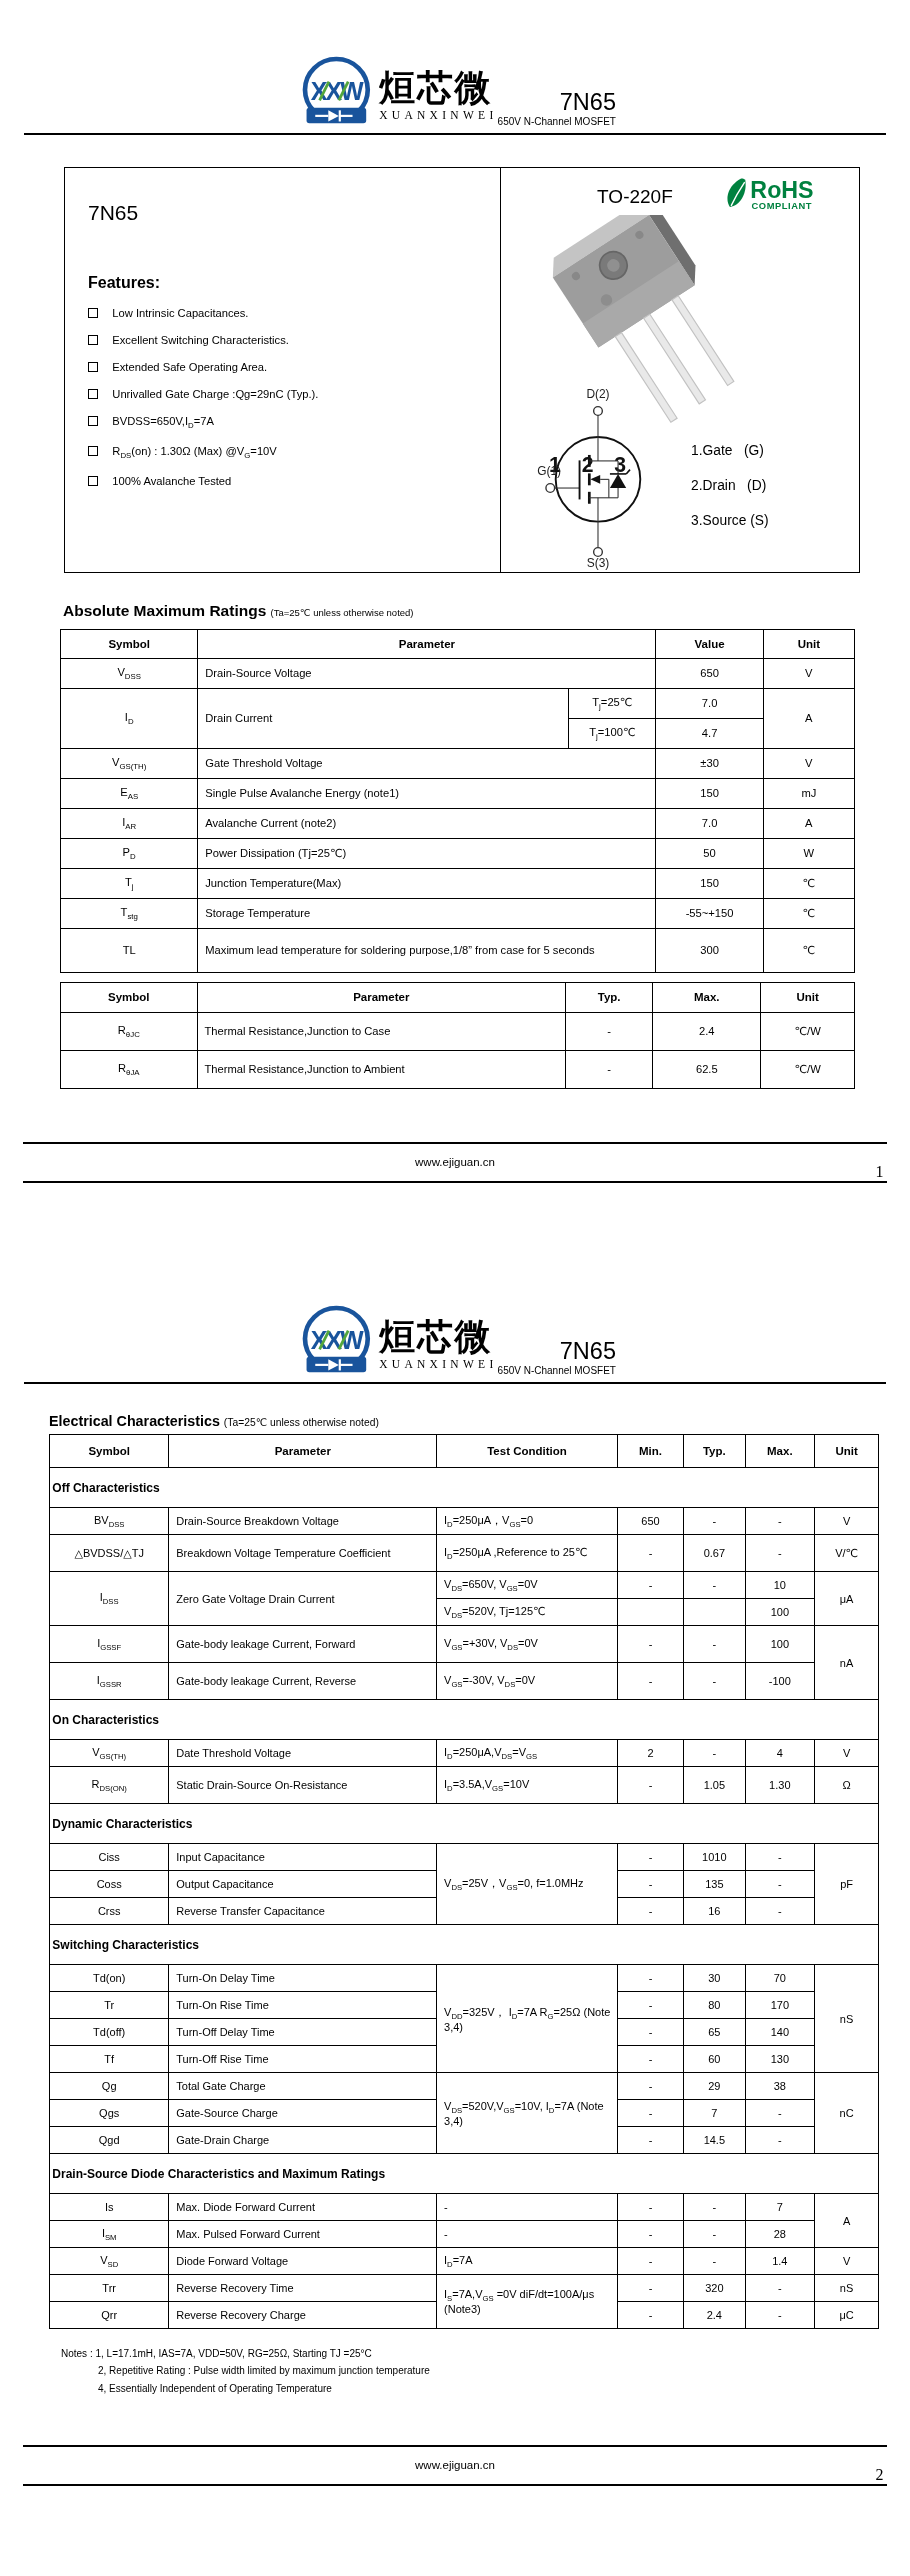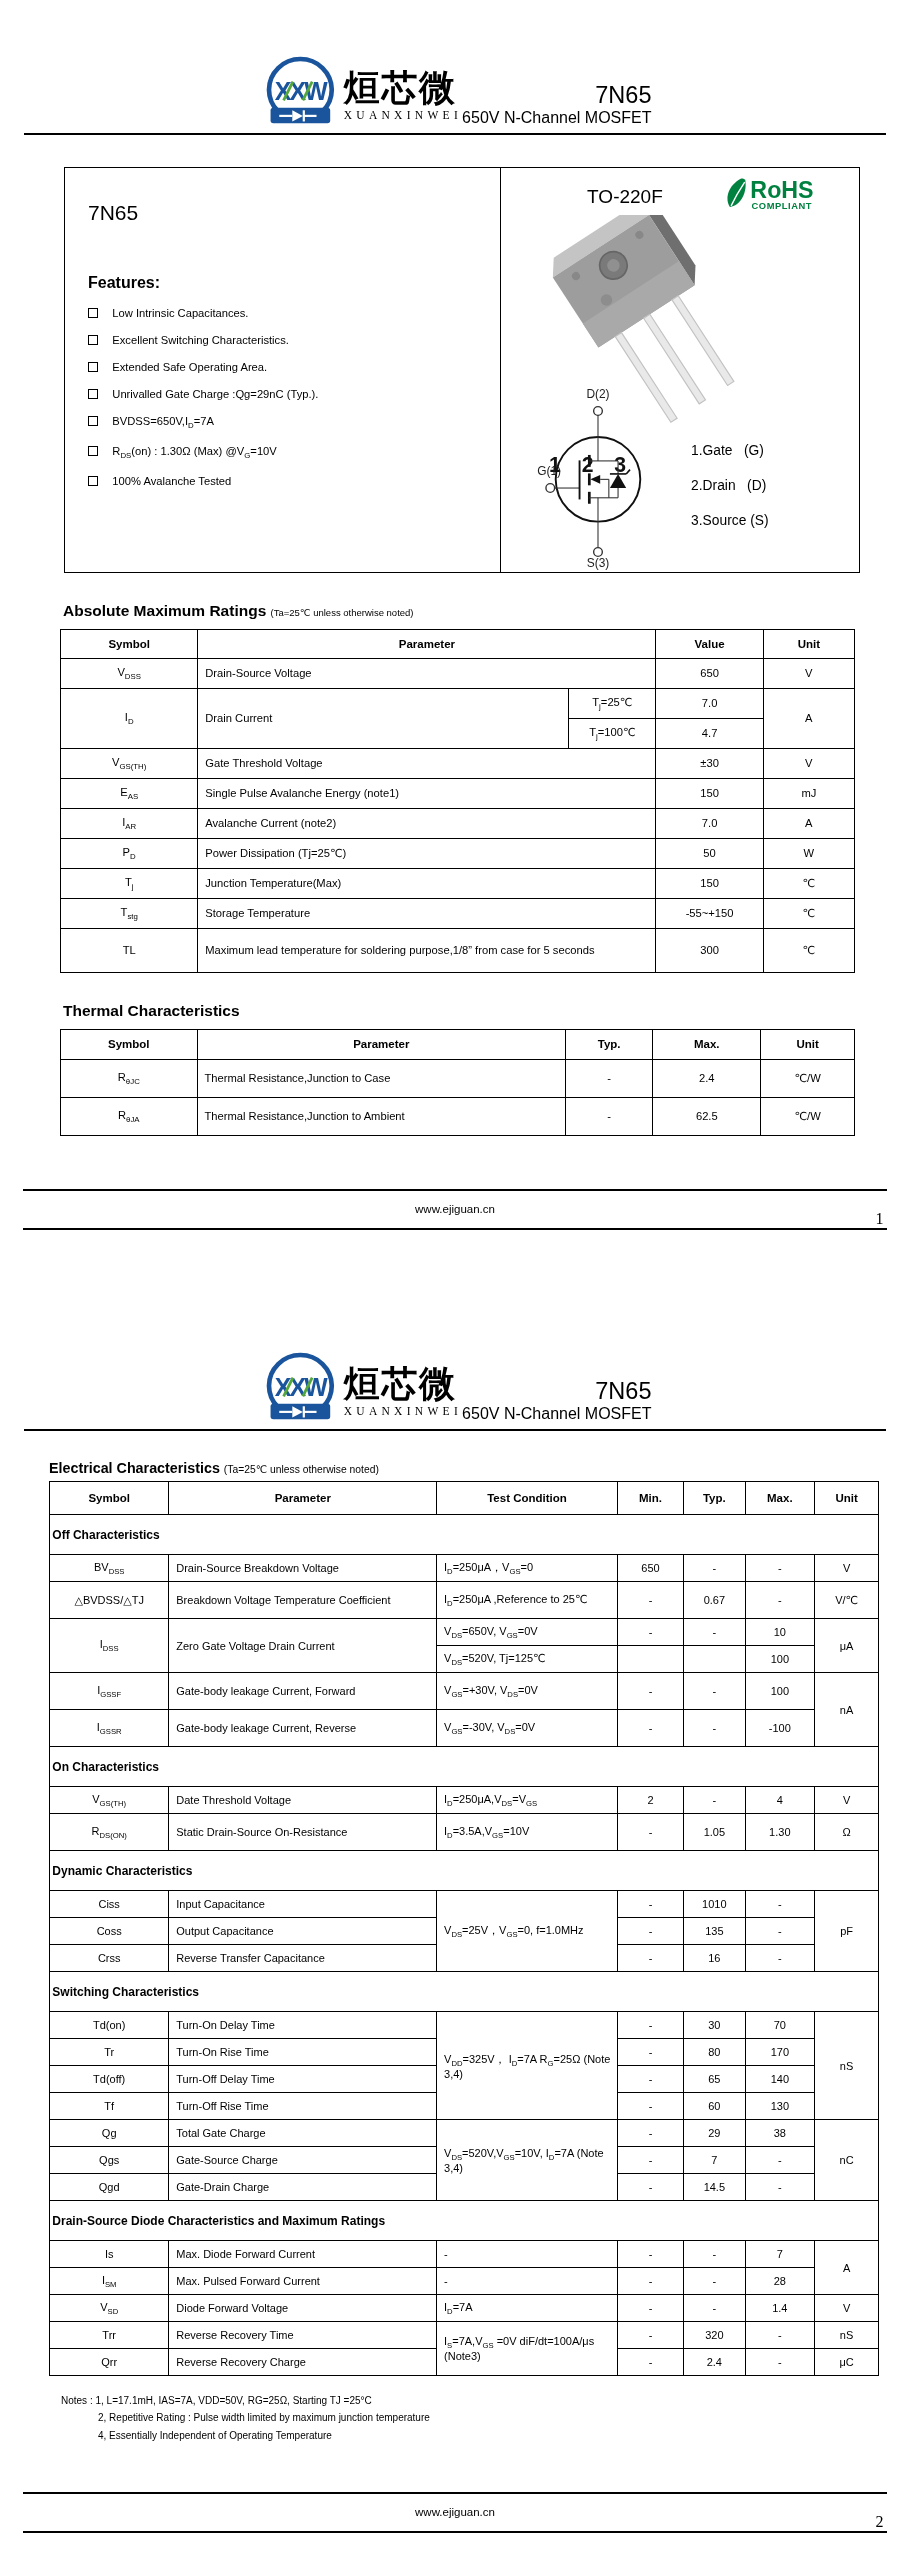--- a/index.html
+++ b/index.html
@@ -8,31 +8,31 @@
   
   .hdr{display:flex;justify-content:center;align-items:flex-end;margin:0 24px;padding:55px 0 4.6px 4.6px;border-bottom:2.9px solid #000;}
   .p2 .hdr{padding-top:117px;}
   .brand{display:flex;align-items:flex-start;gap:4.6px;}
   .logo-mark{width:76px;height:73px;}
   .brand-text{padding-top:15px;}
   .brand-cn{font-size:36px;font-weight:bold;letter-spacing:1.7px;line-height:1;font-family:sans-serif;}
   .brand-en{font-size:11.5px;letter-spacing:4.3px;margin-top:2.9px;font-family:"Liberation Serif",serif;}
   .hdr-right{text-align:right;padding-bottom:1.1px;}
   .part-big{font-size:23.5px;line-height:1.15;}
-  .part-sub{font-size:16px;}
+  .part-sub{font-size:10px;}
   
   .overview{display:flex;border:1.7px solid #000;margin:32px 50px 0 64px;height:404px;}
   .ov-left{width:54.8%;box-sizing:border-box;padding:33px 0 0 23px;}
   .ov-part{font-size:21px;}
   .ov-feat-title{font-size:16px;font-weight:bold;margin-top:49px;}
   .feat{list-style:none;margin:15px 0 0;padding:0;}
   .feat li{display:flex;align-items:flex-start;gap:14.3px;font-size:11.2px;margin-bottom:15px;}
   .cb{width:8px;height:8px;border:1.1px solid #000;flex:none;margin-top:1.1px;}
   .ov-right{flex:1;border-left:1.7px solid #000;position:relative;}
-  .pkg-title{position:absolute;top:18.4px;left:86px;font-size:19px;}
+  .pkg-title{position:absolute;top:18.4px;left:96px;font-size:19px;}
   .rohs{position:absolute;top:9.2px;right:11.5px;width:125px;height:34px;}
   .pkg-img{position:absolute;top:47px;left:16px;width:250px;height:273px;}
   .mos-sym{position:absolute;top:218px;left:33px;width:141px;height:184px;}
   .pin-legend{position:absolute;left:190px;top:265px;font-size:13.8px;}
   .pin-legend div{white-space:pre;line-height:35px;}
   
   .h2{font-size:15.5px;font-weight:bold;margin:29px 0 0 63px;}
   .h2 .note{font-size:9.5px;font-weight:normal;}
   .p2 .h2{font-size:14.3px;margin-left:49px;}
   .p2 .h2 .note{font-size:10.3px;}
@@ -265,23 +265,20 @@
           </tr>
       <tr class="tall">
             <td class="c">TL</td>
             <td class="l" colspan="2">Maximum lead temperature for soldering purpose,1/8” from case for 5 seconds</td>
             <td class="c">300</td>
             <td class="c">℃</td>
           </tr>
     </tbody>
       </table>
 
-    <div class="h2">
-      <span>Thermal Characteristics</span>
-    </div>
 
     <table class="t thermal">
       <colgroup>
           <col style="width:17.2%">
           <col style="width:46.4%">
           <col style="width:11%">
           <col style="width:13.6%">
           <col style="width:11.8%">
         </colgroup>
       <tbody>

